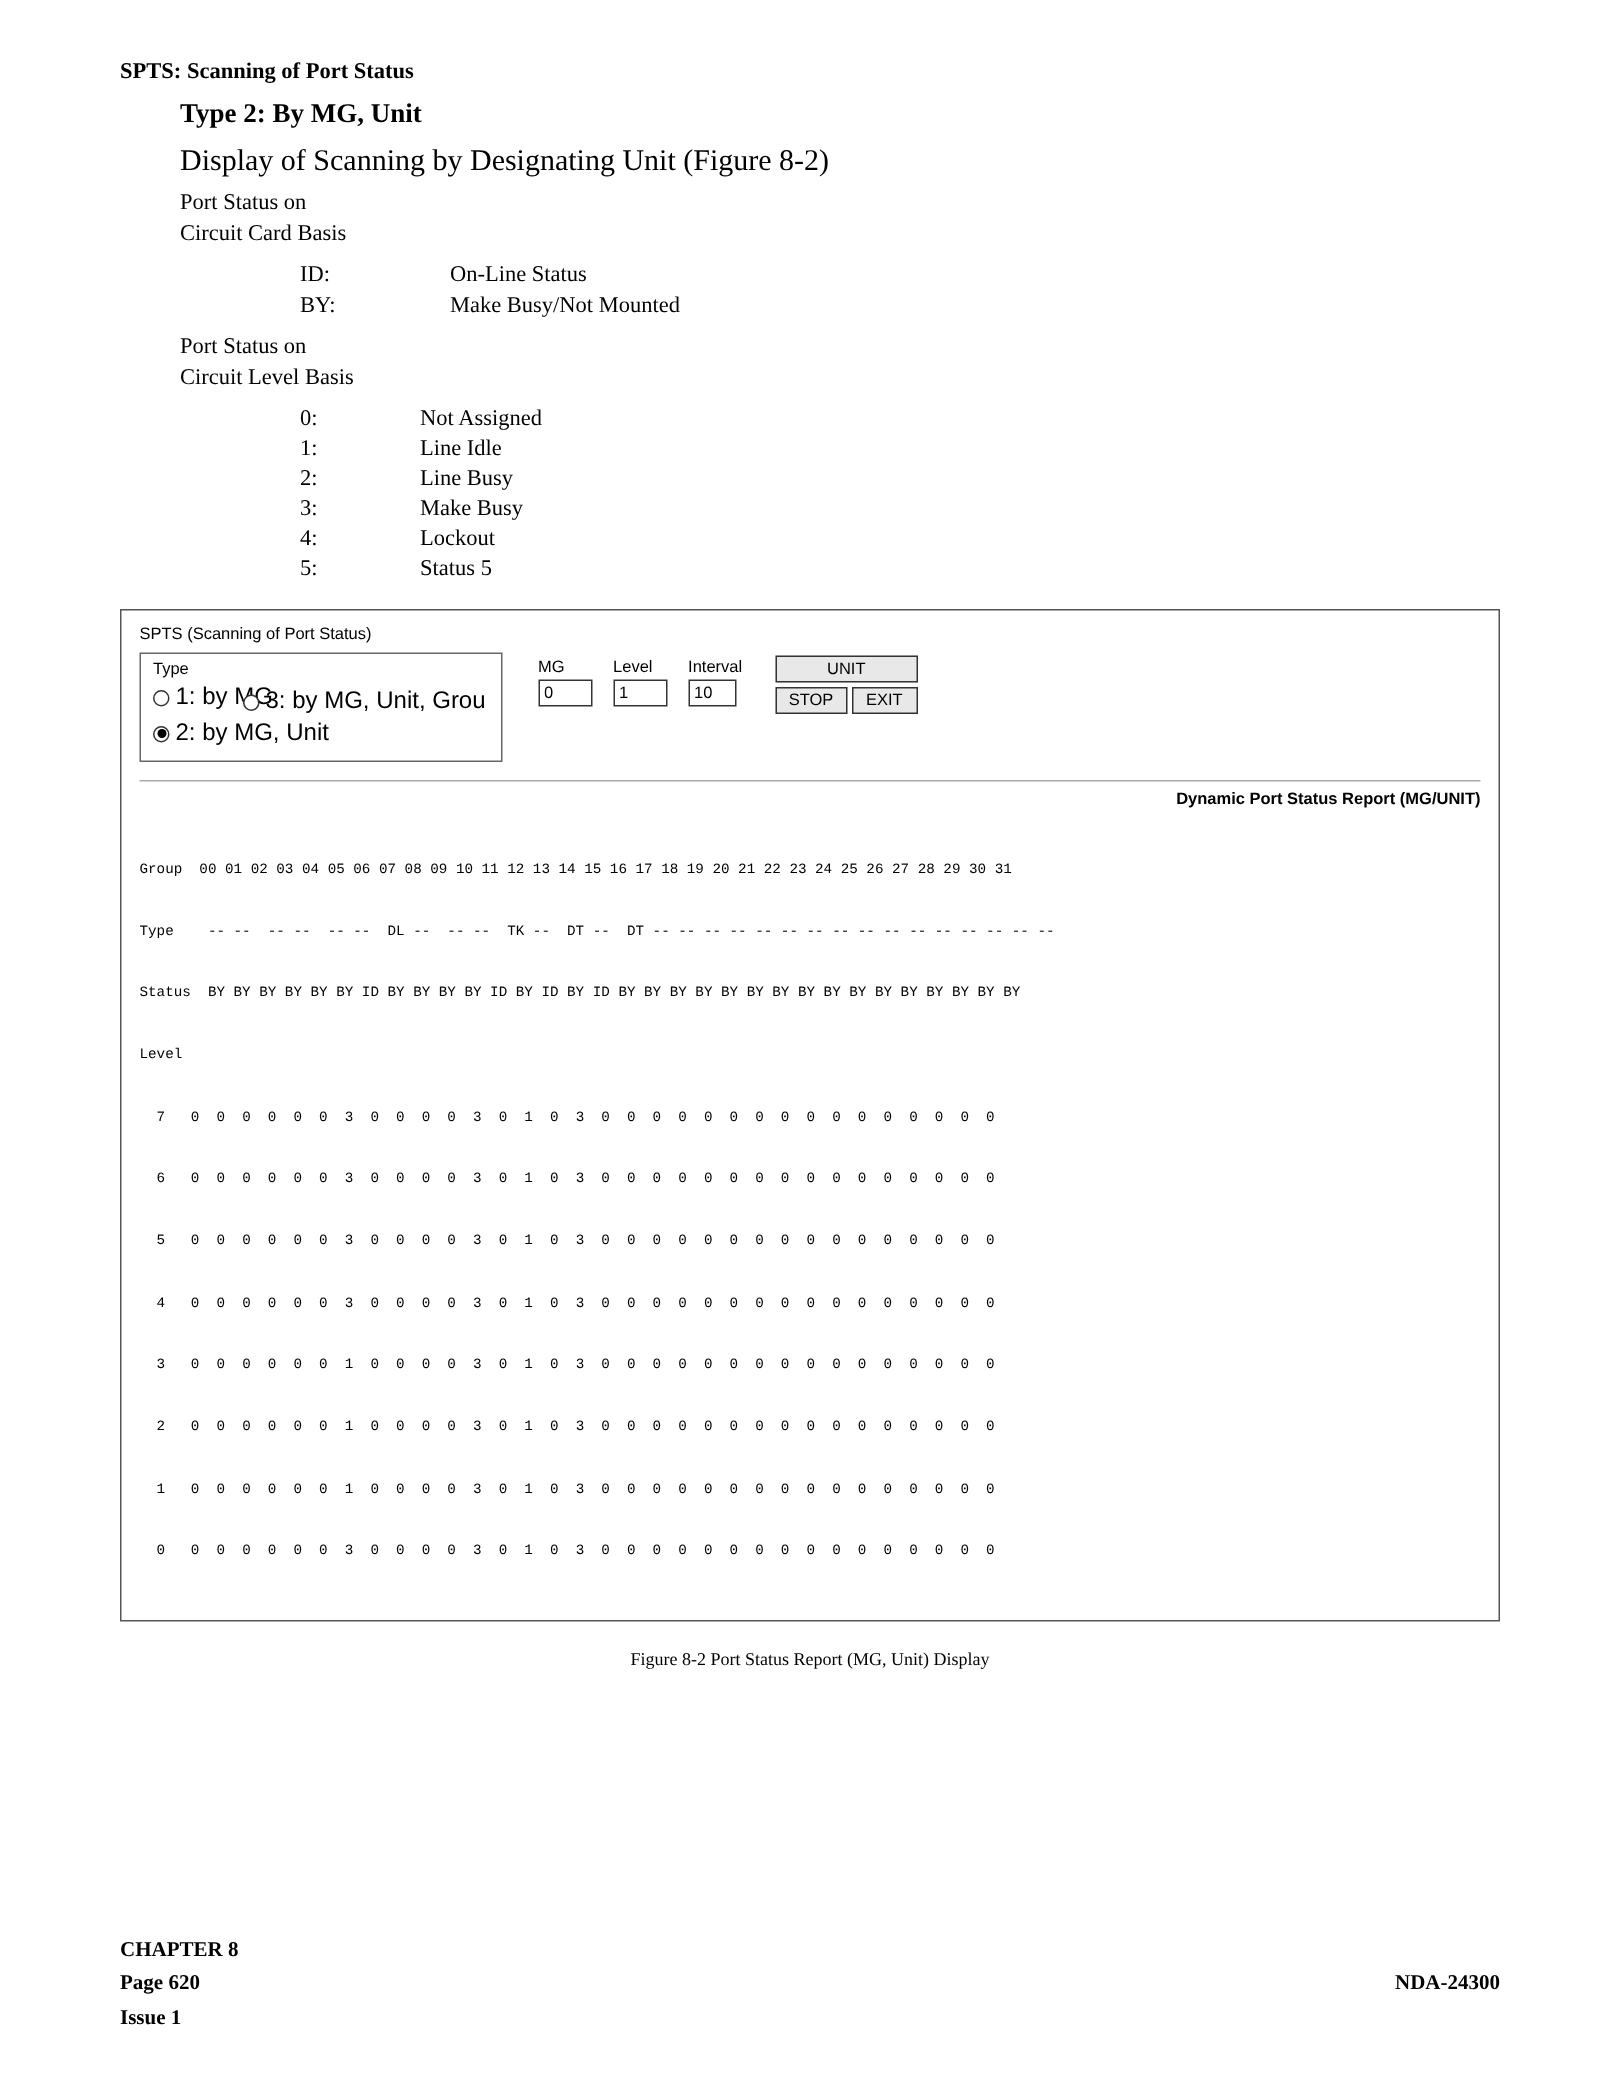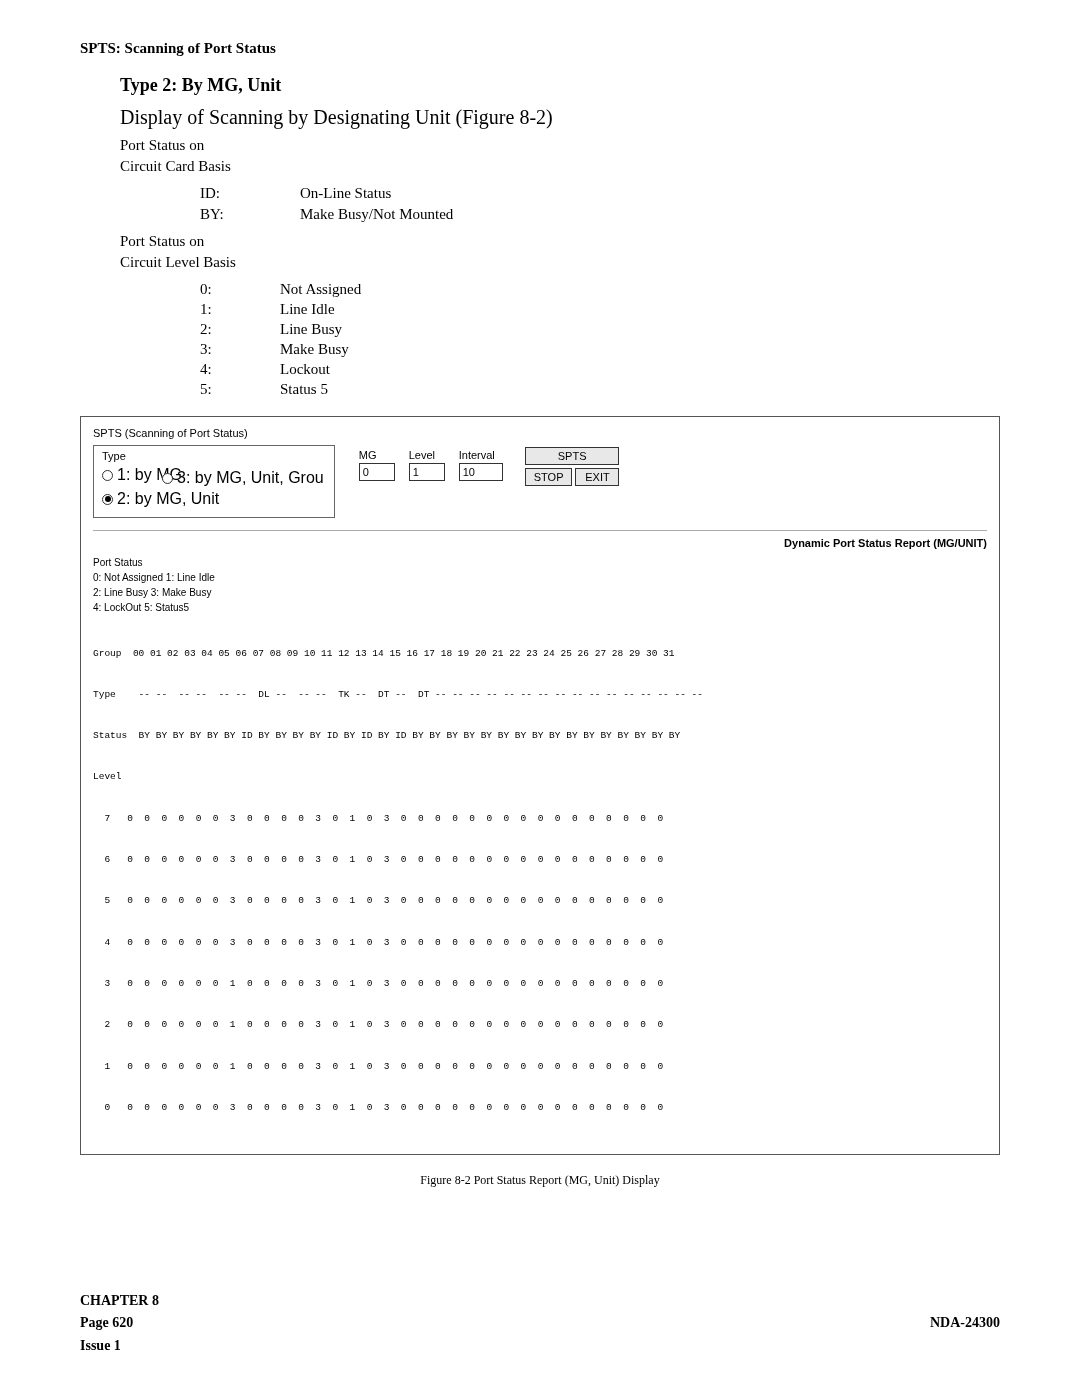--- a/index.html
+++ b/index.html
@@ -8,21 +8,21 @@
       font-family: 'Times New Roman', Times, serif;
       font-size: 15px;
       color: #000;
       width: 1080px;
       min-height: 1397px;
       padding: 40px 80px 40px 80px;
     }
     .section-title {
       font-weight: bold;
       font-size: 15px;
-      margin-bottom: 18px;
+      margin-bottom: 8px;
     }
     .type-title {
       font-size: 18px;
       font-weight: bold;
       margin-bottom: 10px;
       margin-left: 40px;
     }
     .description {
       font-size: 20px;
       margin-bottom: 6px;
@@ -145,21 +145,21 @@
     }
     .field-input {
       border: 1px solid #333;
       width: 36px;
       height: 18px;
       font-size: 11px;
       padding: 1px 3px;
       background: #fff;
     }
     .field-input-wide {
-      width: 44px;
+      width: 32px;
     }
     .btn-group {
       display: flex;
       flex-direction: column;
       gap: 3px;
     }
     .btn {
       border: 1px solid #333;
       background: #e8e8e8;
       font-size: 11px;
@@ -313,37 +313,31 @@
           <div class="field-label">Level</div>
           <input class="field-input" type="text" value="1" style="">
         </div>
         <div class="field-group">
           <div class="field-label">Interval</div>
           <input class="field-input field-input-wide" type="text" value="10" style="">
         </div>
       </div>
 
       <div class="btn-group" style="margin-top:2px; margin-left:8px;">
-        <button class="btn">SPTS</button>
+        <button class="btn">UNIT</button>
         <div style="display:flex; gap:3px;">
           <button class="btn">STOP</button>
           <button class="btn">EXIT</button>
         </div>
       </div>
     </div>
 
     <div class="report-section">
       <div class="report-title">Dynamic Port Status Report (MG/UNIT)</div>
 
-      <div class="legend-block">
-        <div>Port Status</div>
-        <div>0:  Not Assigned    1:  Line Idle</div>
-        <div>2:  Line Busy       3:  Make Busy</div>
-        <div>4:  LockOut         5:  Status5</div>
-      </div>
 
       <div class="data-table">
         <div>Group  00 01 02 03 04 05 06 07 08 09 10 11 12 13 14 15 16 17 18 19 20 21 22 23 24 25 26 27 28 29 30 31</div>
         <div>Type    -- --  -- --  -- --  DL --  -- --  TK --  DT --  DT -- -- -- -- -- -- -- -- -- -- -- -- -- -- -- --</div>
         <div>Status  BY BY BY BY BY BY ID BY BY BY BY ID BY ID BY ID BY BY BY BY BY BY BY BY BY BY BY BY BY BY BY BY</div>
         <div>Level</div>
         <div>  7   <span>0  0  0  0  0  0  3  0  0  0  0  3  0  1  0  3  0  0  0  0  0  0  0  0  0  0  0  0  0  0  0  0</span></div>
         <div>  6   <span>0  0  0  0  0  0  3  0  0  0  0  3  0  1  0  3  0  0  0  0  0  0  0  0  0  0  0  0  0  0  0  0</span></div>
         <div>  5   <span>0  0  0  0  0  0  3  0  0  0  0  3  0  1  0  3  0  0  0  0  0  0  0  0  0  0  0  0  0  0  0  0</span></div>
         <div>  4   <span>0  0  0  0  0  0  3  0  0  0  0  3  0  1  0  3  0  0  0  0  0  0  0  0  0  0  0  0  0  0  0  0</span></div>

